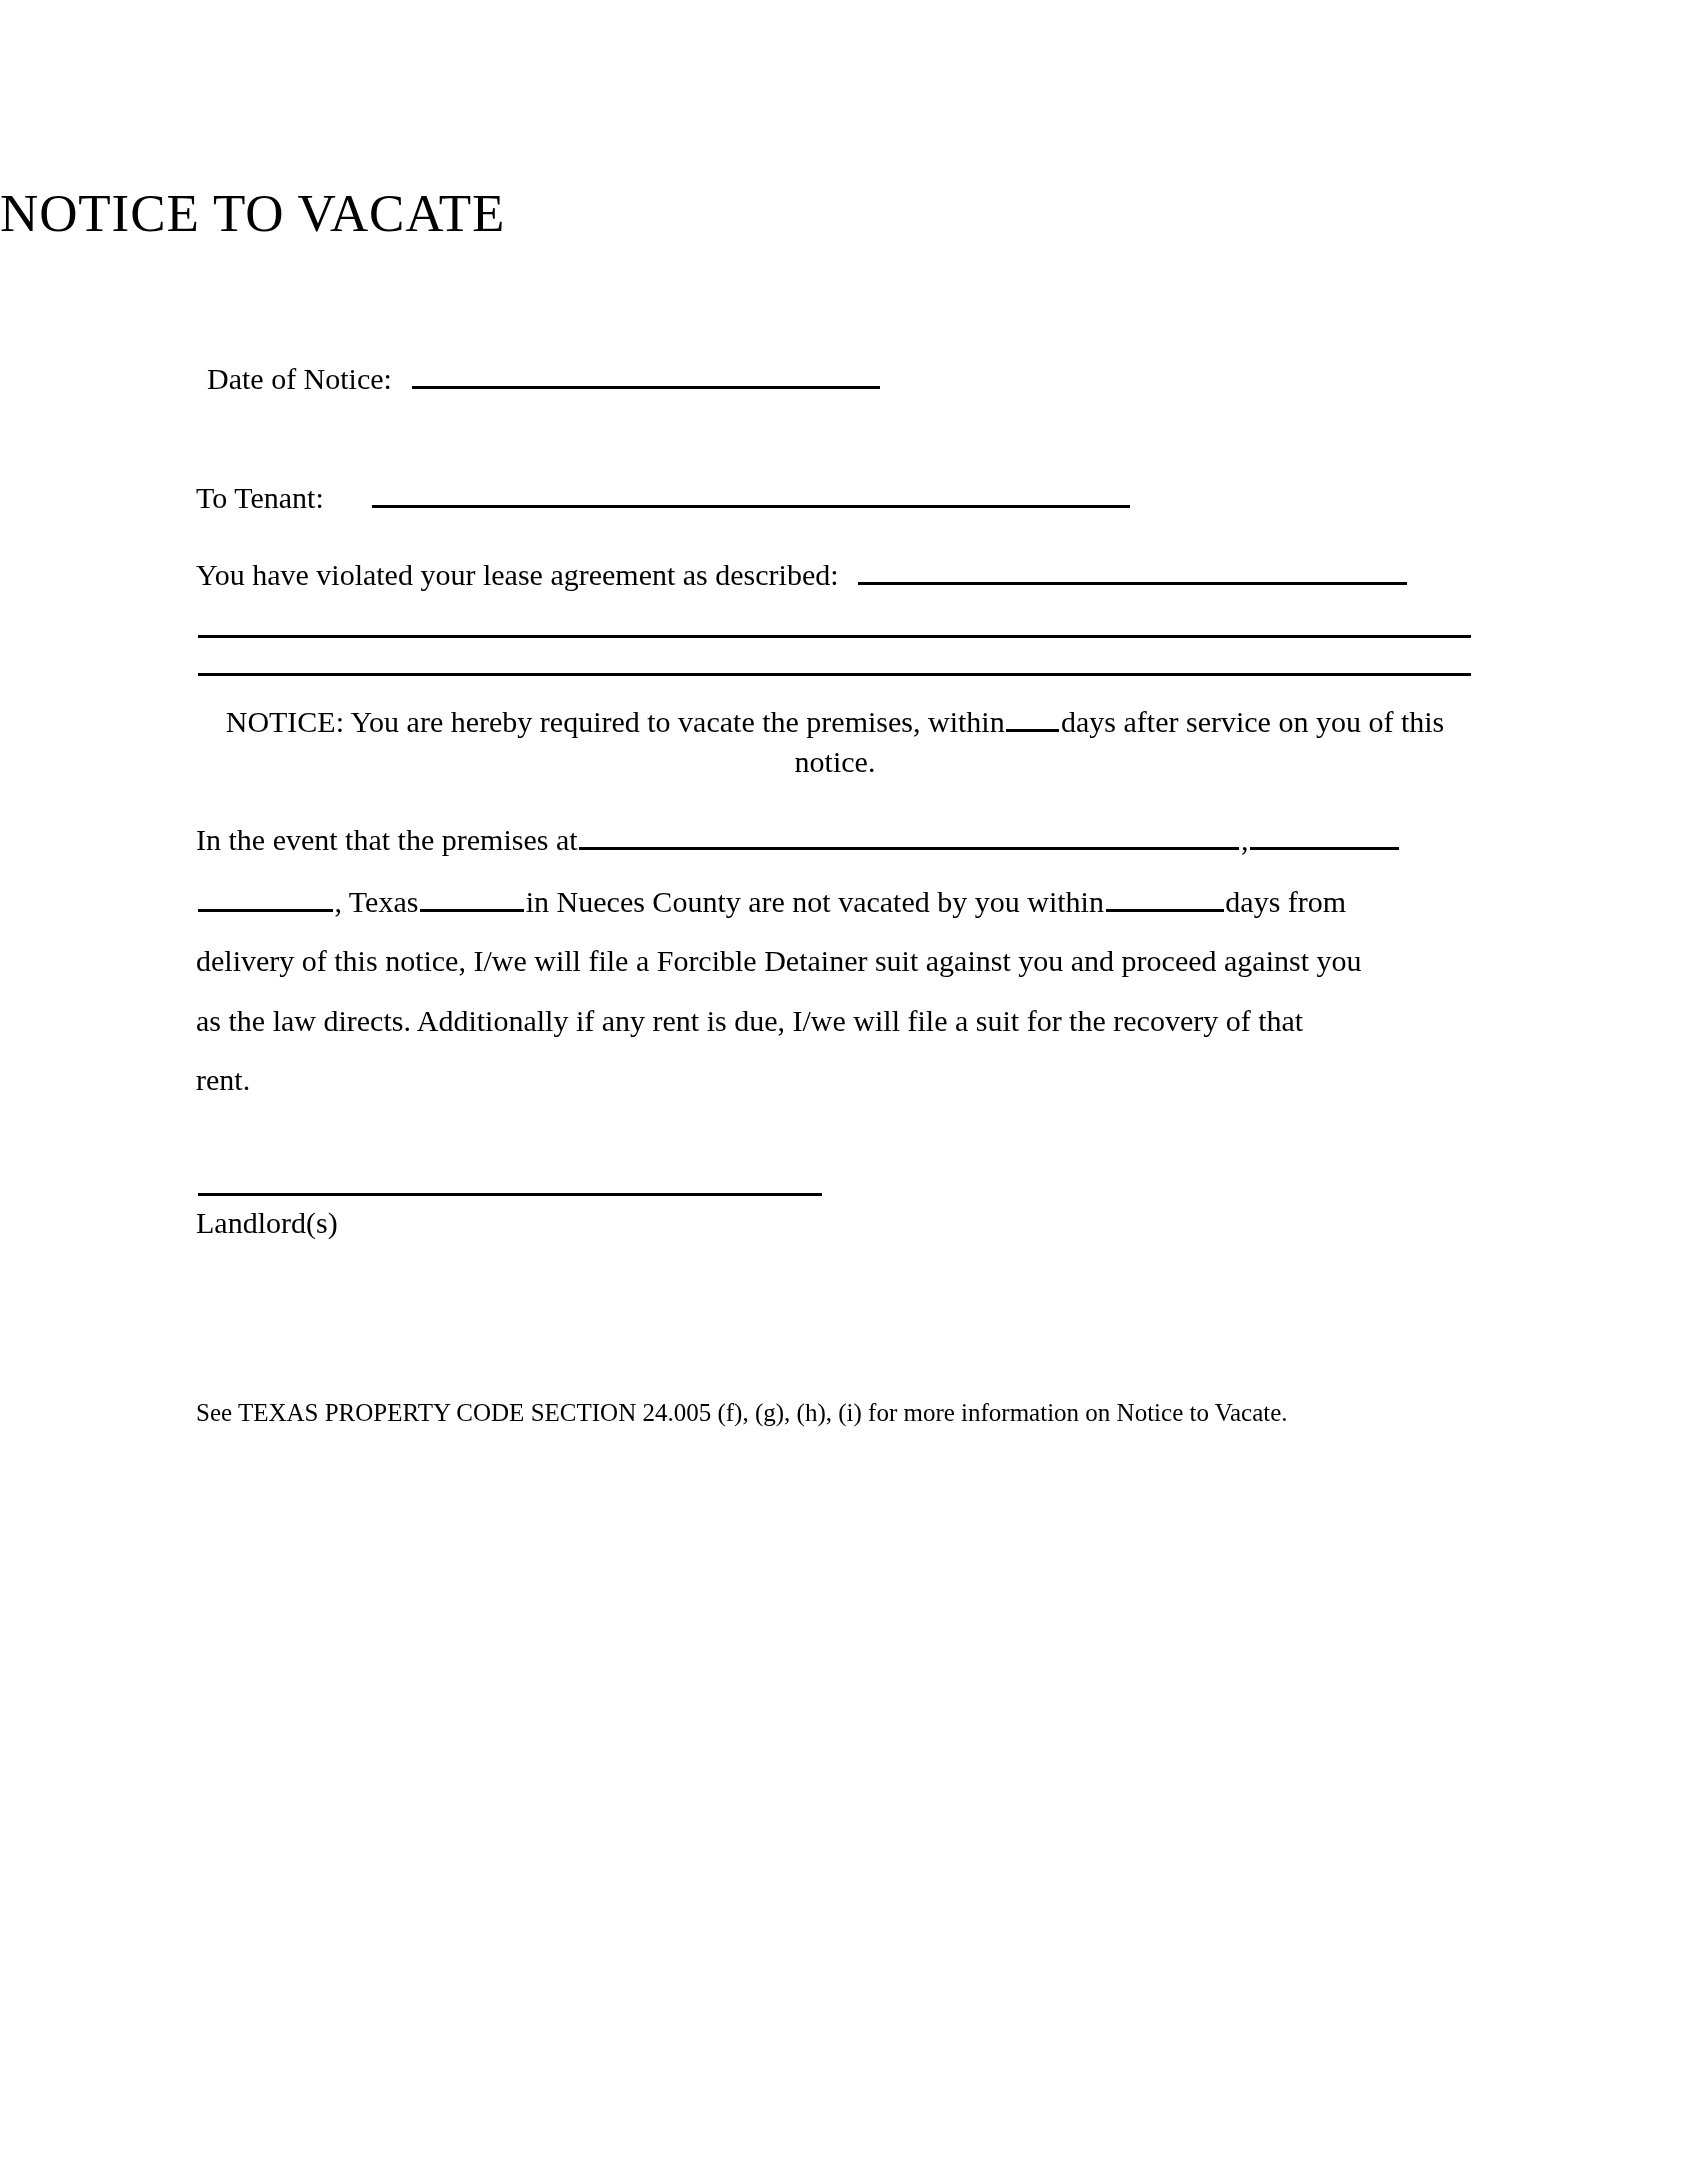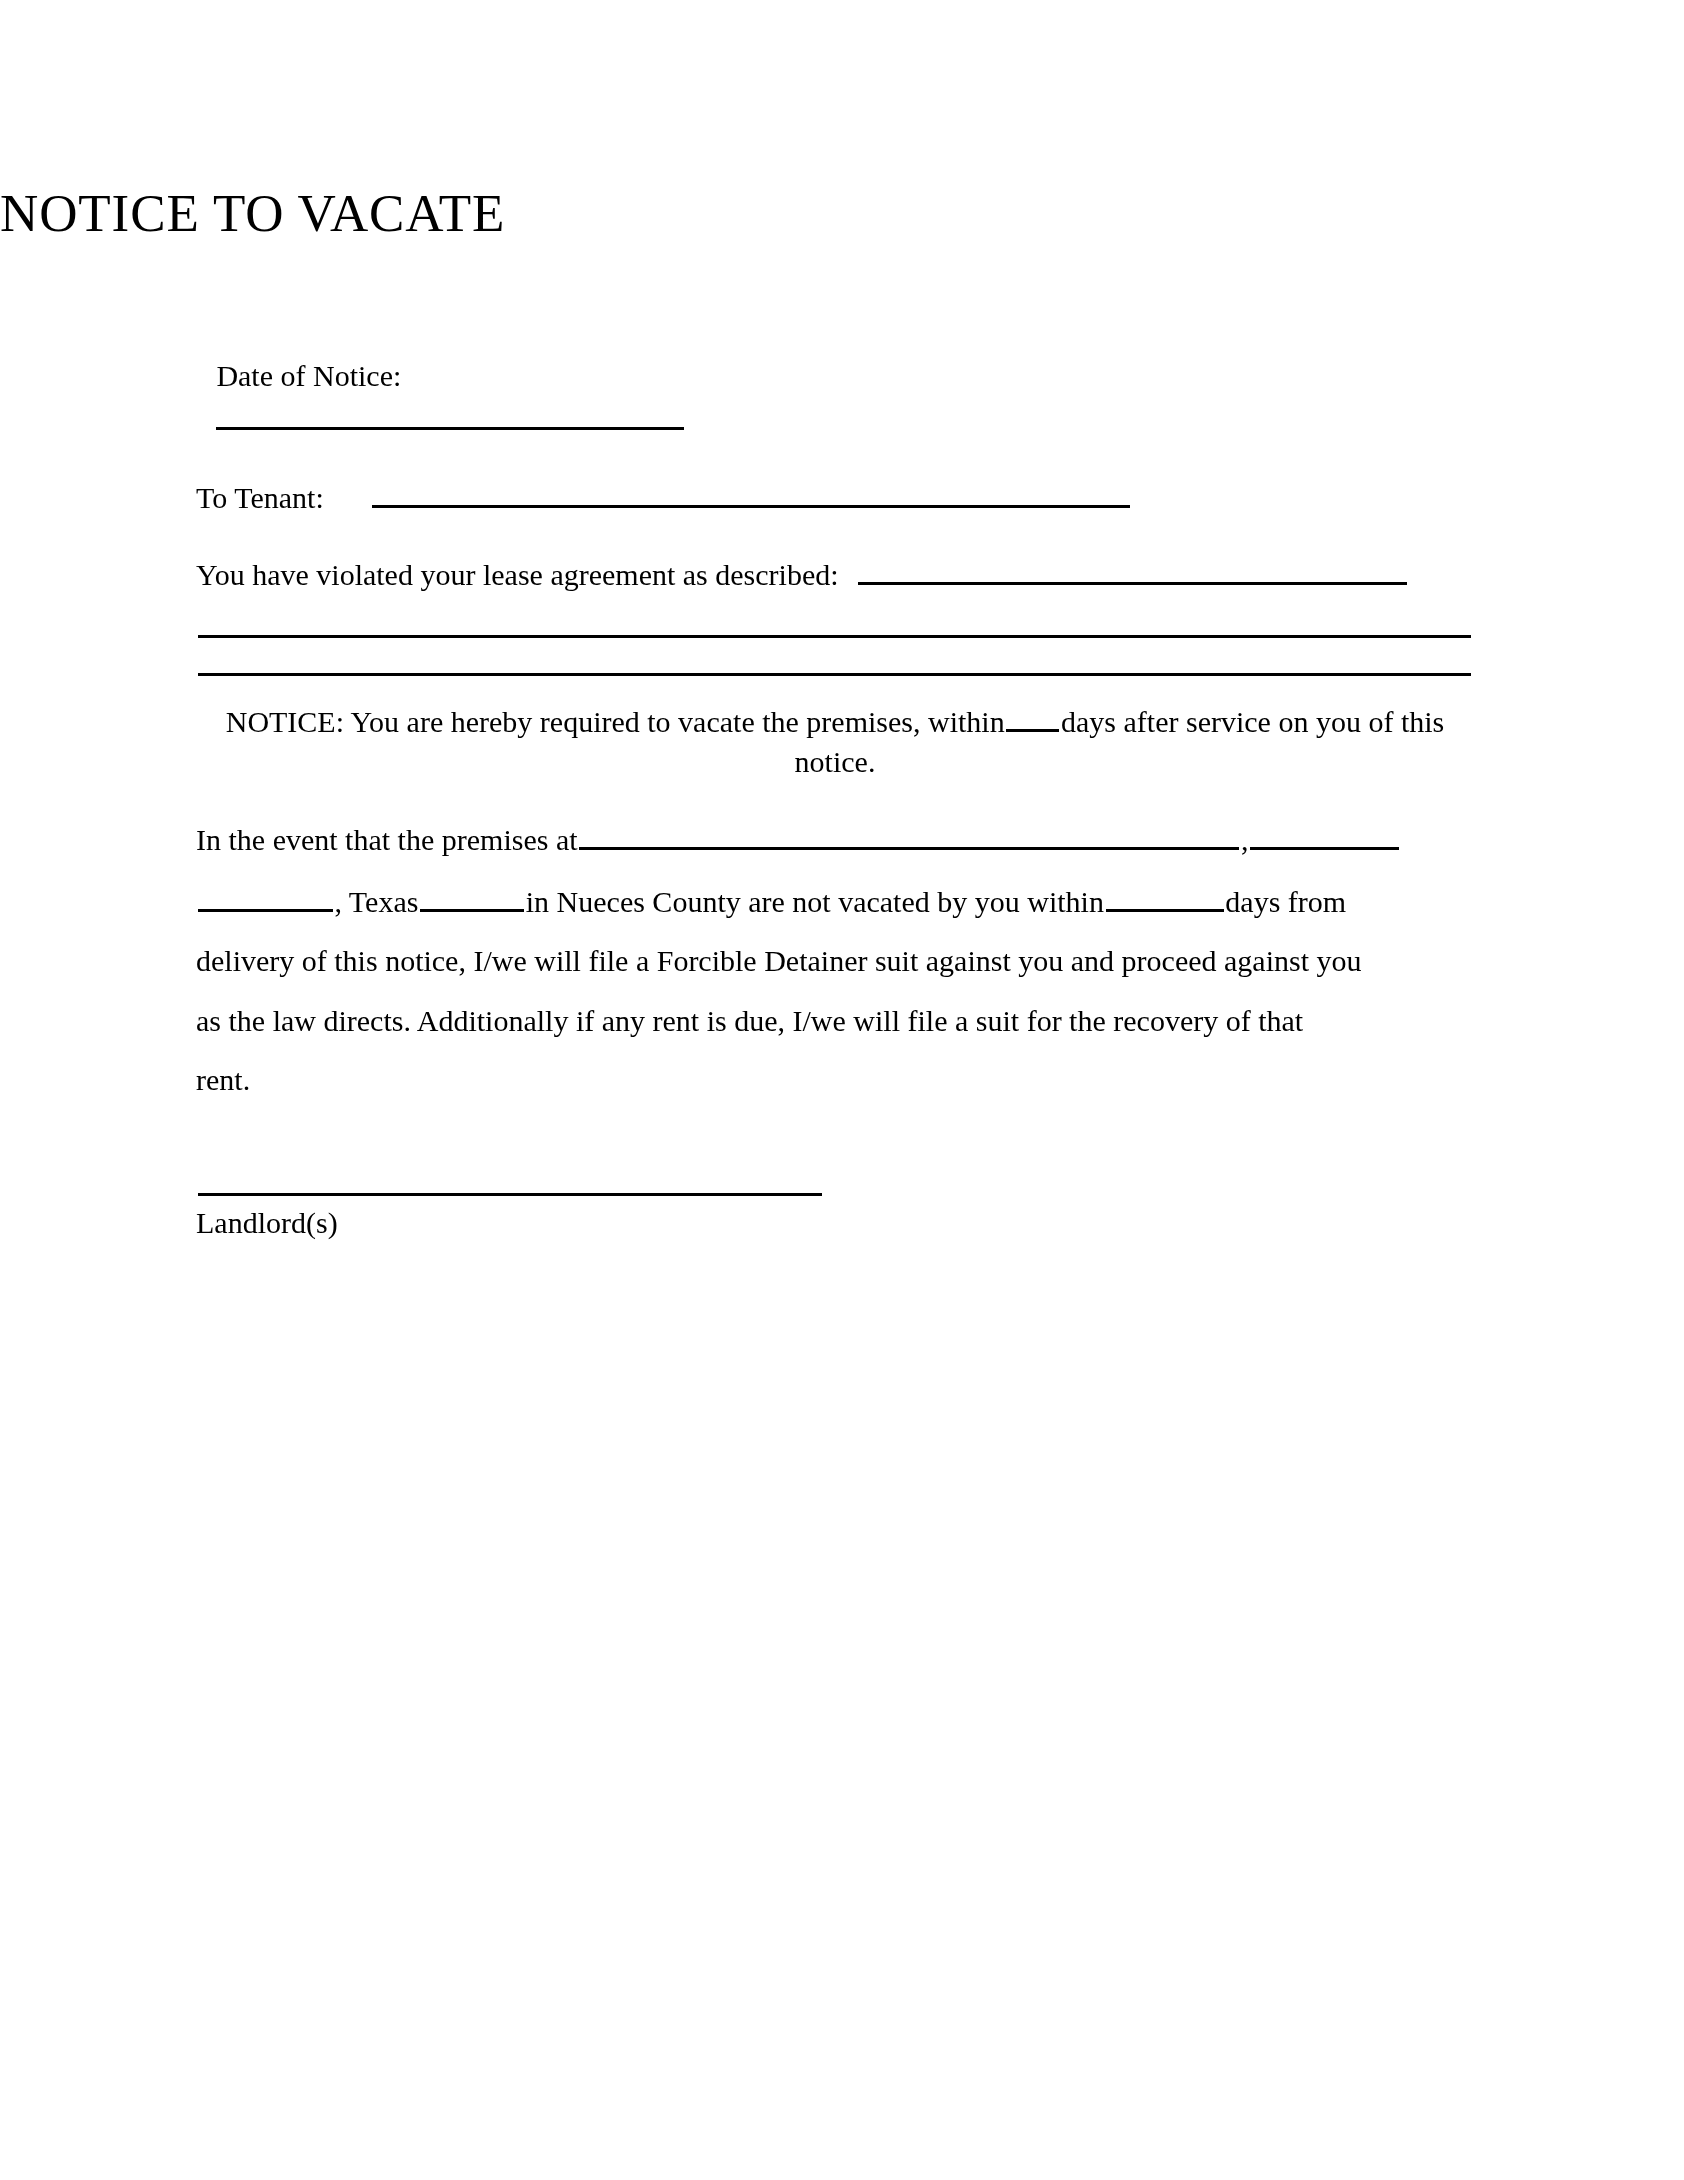--- a/index.html
+++ b/index.html
@@ -95,21 +95,21 @@
     white-space: nowrap;
   }
 </style>
 </head>
 <body>
 
 <div class="page">
 
   <h1 class="doc-title">NOTICE TO VACATE</h1>
 
-  <div class="field-row" style="left:196px; top:356px;flex-direction:column;">
+  <div class="field-row" style="left:207px; top:356px;">
     <span class="field-label">Date of Notice:</span>
     <span class="blank" style="width:468px; margin-left:20.4px;"></span>
   </div>
 
   <div class="field-row" style="left:196px; top:475px;">
     <span class="field-label">To Tenant:</span>
     <span class="blank" style="width:758px; margin-left:48px;"></span>
   </div>
 
   <div class="field-row" style="left:196px; top:552px;">
@@ -140,15 +140,16 @@
     <span>as the law directs.  Additionally if any rent is due, I/we will file a suit for the recovery of that</span>
   </div>
 
   <div class="para-spaced" style="left:196px; top:1049px; width:1337px;">
     <span>rent.</span>
   </div>
 
   <div class="sig-line" style="left:198px; top:1193px; width:624px;"></div>
   <div class="sig-label" style="left:196px; top:1203px;">Landlord(s)</div>
 
+  <div class="footer-note" style="left:196px; top:1397px;">See TEXAS PROPERTY CODE SECTION 24.005 (f), (g), (h), (i) for more information on Notice to Vacate.</div>
 
 </div>
 
 
 </body></html>

